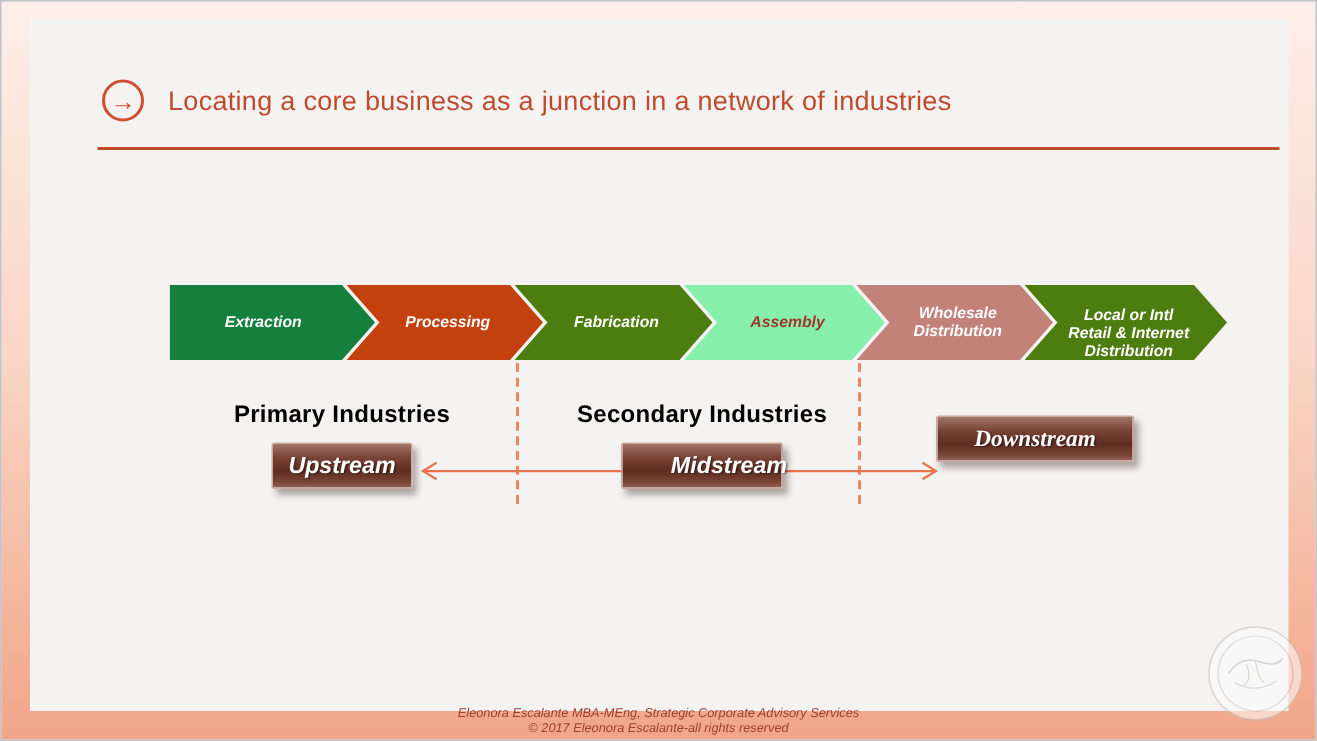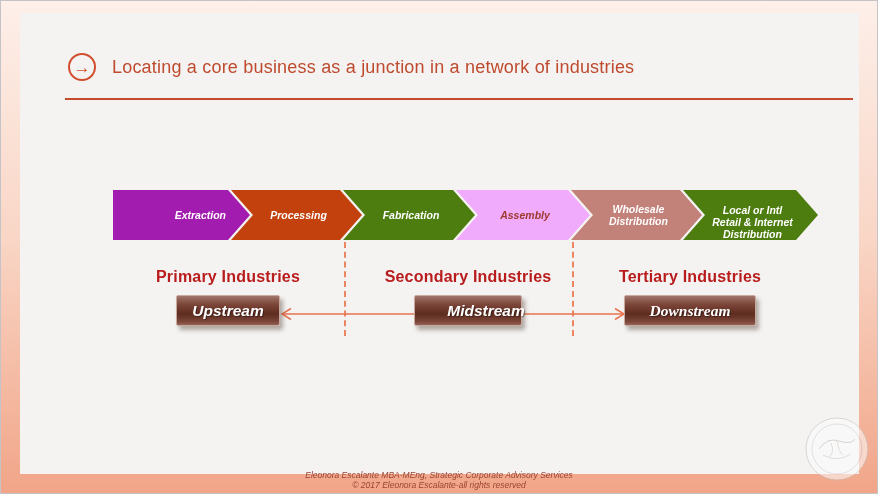--- a/index.html
+++ b/index.html
@@ -49,32 +49,32 @@
   
   .dash-sep{position:absolute;top:229px;height:94px;width:0;border-left:2px dashed #ec8660;}
   .sep1{left:324px;}
   .sep2{left:552px;}
   
   .group{position:absolute;top:255px;text-align:center;}
   .g1{left:128px;width:160px;}
   .g2{left:360px;width:176px;}
   .g3{left:585px;width:170px;}
   .group-label{
-    font-size:16px;font-weight:bold;color:#b91c1c;letter-spacing:0.2px;white-space:nowrap;
+    font-size:16px;font-weight:bold;color:#000000;letter-spacing:0.2px;white-space:nowrap;
   }
   .stream-box{
     position:relative;z-index:3;margin:9px auto 0 auto;height:31px;box-sizing:border-box;
     display:flex;align-items:center;justify-content:center;
     background:linear-gradient(180deg,#a1756a 0%,#7b4538 30%,#5e2c20 62%,#7c463a 88%,#916257 100%);
     border:1px solid #c9a89d;border-radius:2px;
     box-shadow:3px 4px 4px rgba(90,70,60,0.45);
     color:#fff;font-weight:bold;font-style:italic;font-size:15.5px;
     text-shadow:1px 1px 1px rgba(0,0,0,0.4);
   }
-  .b1{width:104px;text-align:center;} .b2{width:108px;padding-left:36px;} .b3{width:132px;font-family:Liberation Serif, serif;}
+  .b1{width:94px;text-align:center;} .b2{width:108px;padding-left:36px;} .b3{width:132px;font-family:Liberation Serif, serif;}
   .flow-arrow{position:absolute;left:250px;top:292px;z-index:2;}
   
   .watermark{position:absolute;left:783px;top:402px;opacity:0.55;}
   
   .footer{
     position:absolute;left:0;bottom:3px;width:100%;text-align:center;
     font-size:8.5px;font-style:italic;color:#9c4330;line-height:1.18;
   }
 </style>
 </head>
@@ -82,30 +82,30 @@
 
 <div class="slide">
   <div class="content">
 
     <div class="title-icon">
       <span>→</span>
     </div>
     <div class="page-title">Locating a core business as a junction in a network of industries</div>
     <div class="title-rule"></div>
 
-    <div class="chevron first ch1" style="background: #a21caf; color: rgb(255, 255, 255); justify-content: flex-end;">
+    <div class="chevron first ch1" style="background: #15803d; color: rgb(255, 255, 255);">
       <span>Extraction</span>
     </div>
     <div class="chevron ch2" style="background: #c2410c; color: rgb(255, 255, 255);">
       <span>Processing</span>
     </div>
     <div class="chevron ch3" style="background: #4d7c0f; color: rgb(255, 255, 255);">
       <span>Fabrication</span>
     </div>
-    <div class="chevron ch4" style="background: #f0abfc; color: rgb(158, 57, 43); text-align: center;">
+    <div class="chevron ch4" style="background: #86efac; color: rgb(158, 57, 43); text-align: center;">
       <span>Assembly</span>
     </div>
     <div class="chevron ch5" style="background: rgb(194, 129, 121); color: rgb(255, 255, 255);">
       <span>Wholesale Distribution</span>
     </div>
     <div class="chevron ch6" style="background: #4d7c0f; color: rgb(255, 255, 255); align-items: flex-end;">
       <span>Local or Intl Retail &amp; Internet Distribution</span>
     </div>
 
     <div class="dash-sep sep1"></div>
@@ -123,21 +123,20 @@
         <span>Upstream</span>
       </div>
     </div>
     <div class="group g2">
       <div class="group-label">Secondary Industries</div>
       <div class="stream-box b2">
         <span>Midstream</span>
       </div>
     </div>
     <div class="group g3">
-      <div class="group-label">Tertiary Industries</div>
       <div class="stream-box b3">
         <span>Downstream</span>
       </div>
     </div>
 
     <svg class="watermark" width="68" height="68" viewBox="0 0 68 68">
       <circle cx="34" cy="34" r="31" fill="#fdfdfd" stroke="#c3bcb8" stroke-width="1"></circle>
       <circle cx="34" cy="34" r="25" fill="none" stroke="#ccc5c1" stroke-width="0.8"></circle>
       <path d="M16,34 q8,-12 20,-8 q12,4 16,-2" fill="none" stroke="#c0b9b5" stroke-width="1"></path>
       <path d="M20,40 q14,8 28,-1" fill="none" stroke="#c6bfbb" stroke-width="0.8"></path>

